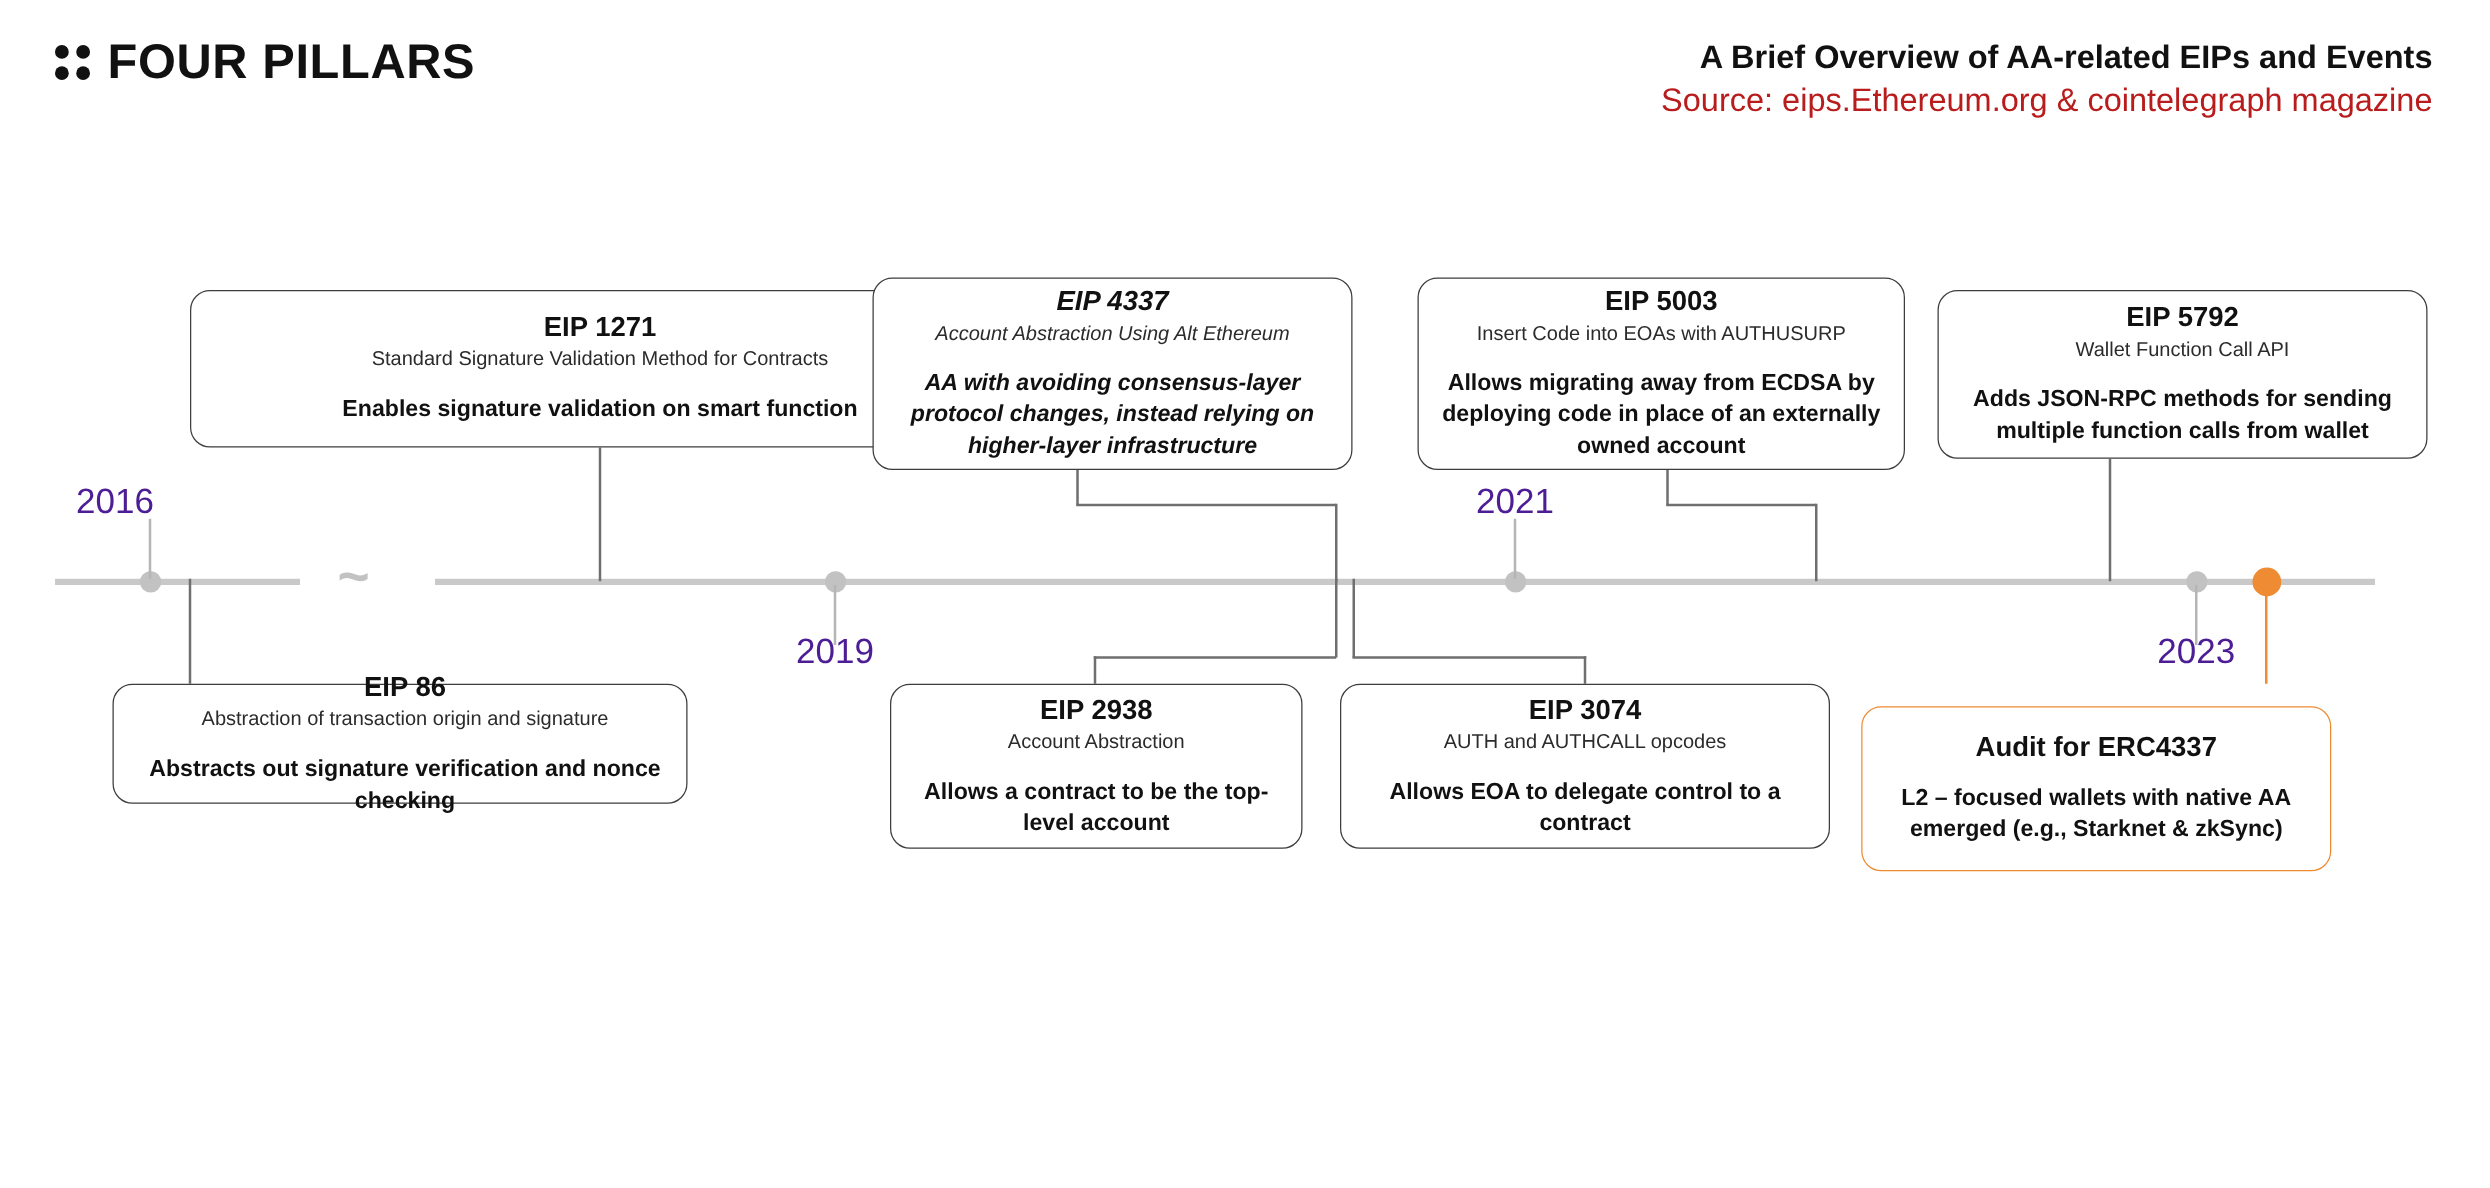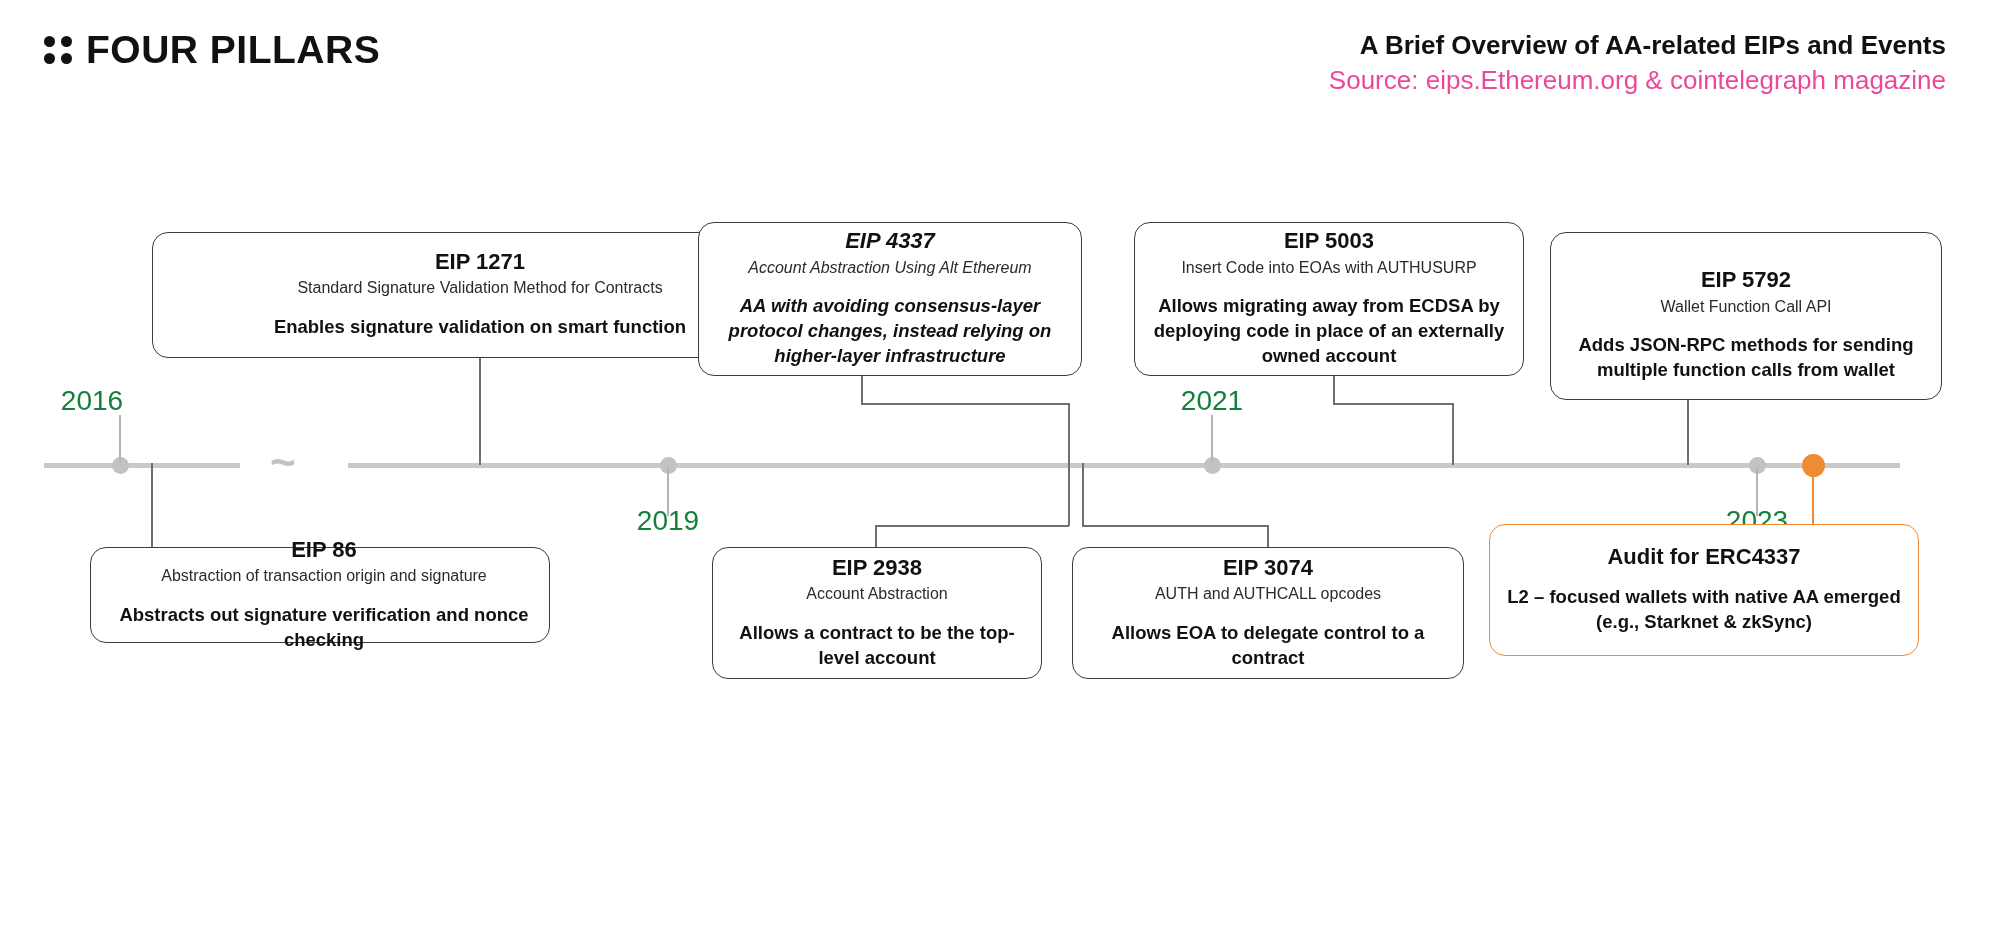--- a/index.html
+++ b/index.html
@@ -33,21 +33,21 @@
   #logo-text {
     font-size: 39px; font-weight: bold; letter-spacing: 0.5px; color: #111111;
     line-height: 1;
   }
 
   #header-right {
     position: absolute; right: 46px; top: 28px;
     text-align: right;
   }
   #doc-title { font-size: 26px; font-weight: bold; color: #111111; line-height: 1.35; }
-  #doc-source { font-size: 26px; font-weight: normal; color: #ec4899; line-height: 1.35; }
+  #doc-source { font-size: 26px; font-weight: normal; color: #b91c1c; line-height: 1.35; }
 
   
   #canvas { position: absolute; left: 0; top: 0; width: 1992px; height: 950px; }
 
   
   .axis-seg {
     position: absolute; height: 5px; background: #c9c9c9; top: 463px;
   }
   #axis-left  { left: 44px;  width: 196px; }
   #axis-right { left: 348px; width: 1552px; }
@@ -59,21 +59,21 @@
 
   
   .year-dot {
     position: absolute; width: 17px; height: 17px; border-radius: 50%;
     background: #c2c2c2; top: 457px; margin-left: -8.5px;
   }
   .year-dot.accent { width: 23px; height: 23px; background: #ef8b33; top: 454px; margin-left: -11.5px; }
 
   .year-tick { position: absolute; width: 1.6px; background: #b5b5b5; }
   .year-label {
-    position: absolute; font-size: 28px; color: #15803d; white-space: nowrap;
+    position: absolute; font-size: 28px; color: #4c1d95; white-space: nowrap;
   }
 
   
   .card {
     position: absolute;
     border: 1.6px solid #3d3d3d;
     border-radius: 16px;
     background: #ffffff;
     text-align: center;
     padding: 14px 16px 16px 16px;
@@ -172,21 +172,21 @@
     <div class="card-sub">Account Abstraction Using Alt Ethereum</div>
     <div class="card-desc">AA with avoiding consensus-layer protocol changes, instead relying on higher-layer infrastructure</div>
   </div>
 
   <div class="card" style="left:1134px; top:222px; width:390px; height:154px;">
     <div class="card-title">EIP 5003</div>
     <div class="card-sub">Insert Code into EOAs with AUTHUSURP</div>
     <div class="card-desc">Allows migrating away from ECDSA by deploying code in place of an externally owned account</div>
   </div>
 
-  <div class="card" style="left:1550px; top:232px; width:392px; height:168px;justify-content:flex-end;">
+  <div class="card" style="left:1550px; top:232px; width:392px; height:135px;">
     <div class="card-title">EIP 5792</div>
     <div class="card-sub">Wallet Function Call API</div>
     <div class="card-desc">Adds JSON-RPC methods for sending multiple function calls from wallet</div>
   </div>
 
   <div class="card" style="left:90px; top:547px; width:460px; height:96px;padding-left:24px;">
     <div class="card-title">EIP 86</div>
     <div class="card-sub">Abstraction of transaction origin and signature</div>
     <div class="card-desc">Abstracts out signature verification and nonce checking</div>
   </div>
@@ -196,18 +196,18 @@
     <div class="card-sub">Account Abstraction</div>
     <div class="card-desc">Allows a contract to be the top-level account</div>
   </div>
 
   <div class="card" style="left:1072px; top:547px; width:392px; height:132px;">
     <div class="card-title">EIP 3074</div>
     <div class="card-sub">AUTH and AUTHCALL opcodes</div>
     <div class="card-desc">Allows EOA to delegate control to a contract</div>
   </div>
 
-  <div class="card accent" style="left:1489px; top:524px; width:430px; height:132px;">
+  <div class="card accent" style="left:1489px; top:565px; width:376px; height:132px;">
     <div class="card-title">Audit for ERC4337</div>
     <div class="card-desc">L2 – focused wallets with native AA emerged (e.g., Starknet &amp; zkSync)</div>
   </div>
 
 </div>
 
 </body></html>

